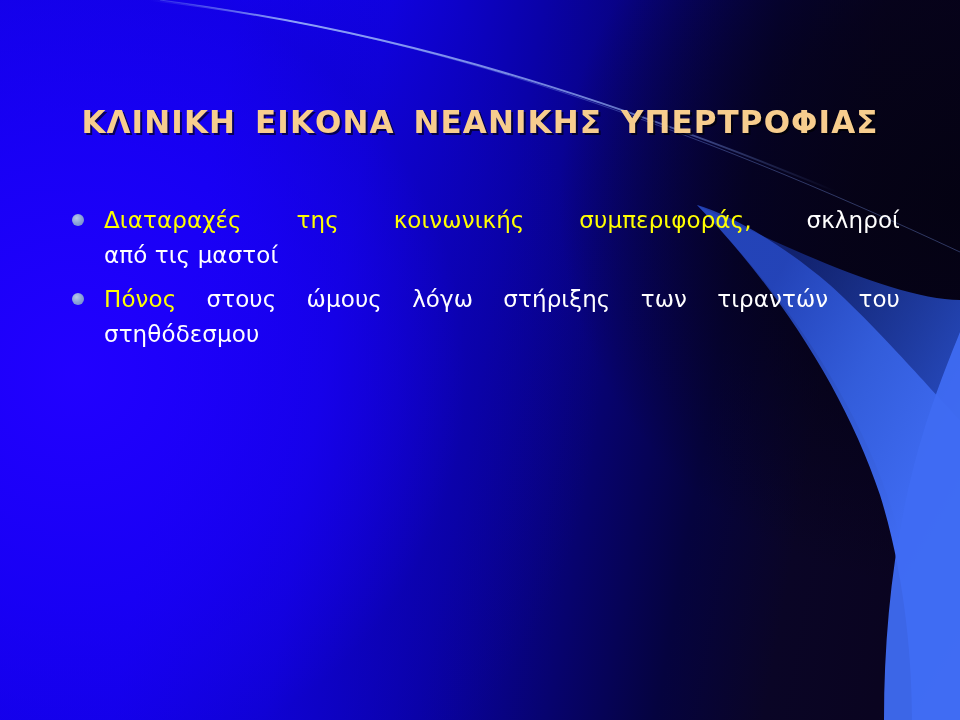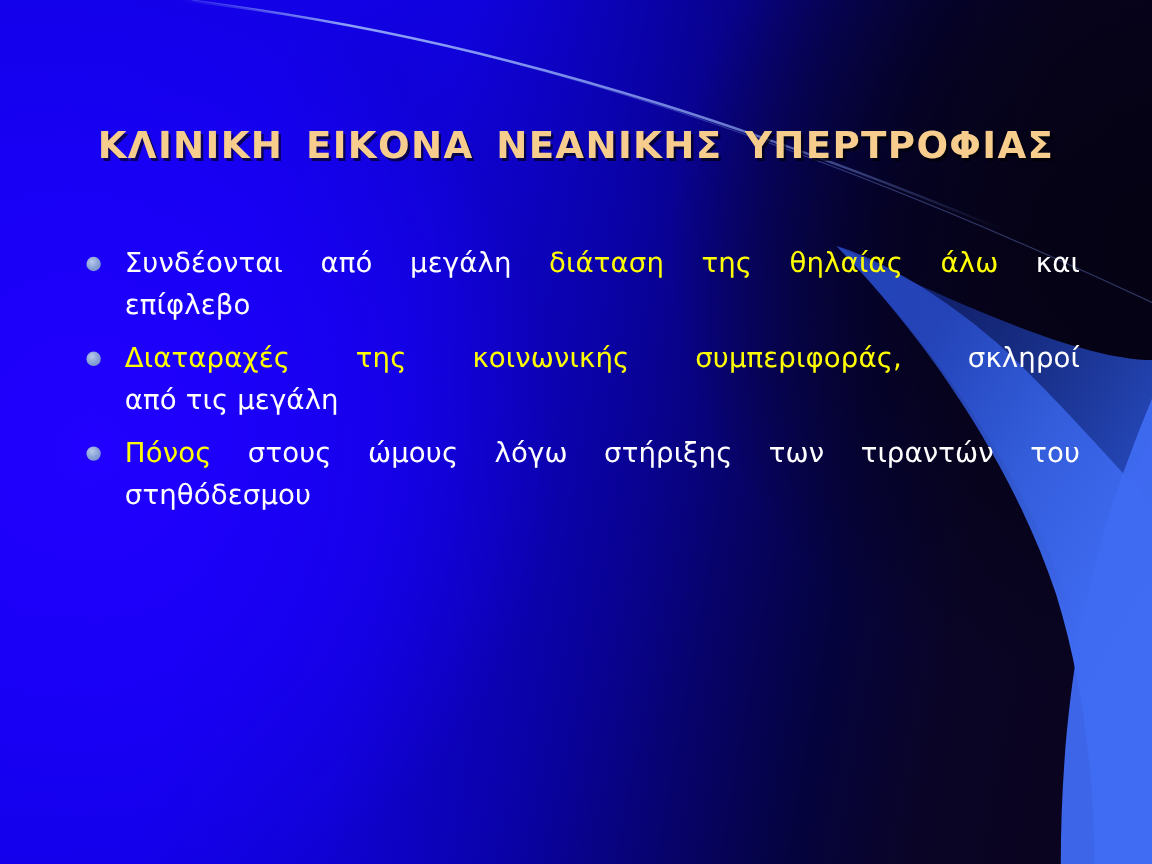--- a/index.html
+++ b/index.html
@@ -161,29 +161,22 @@
     <path d="M 150,0 C 420,30 680,120 960,245" fill="none" stroke="url(#arcGrad)" stroke-width="2"></path>
     <path d="M 160,0 C 430,34 690,126 960,252" fill="none" stroke="#7f9cf0" stroke-width="1" opacity="0.35"></path>
   </svg>
 
   <div class="title">ΚΛΙΝΙΚΗ  ΕΙΚΟΝΑ  ΝΕΑΝΙΚΗΣ  ΥΠΕΡΤΡΟΦΙΑΣ</div>
 
   <div class="body">
       <div class="bullet-row">
         <span class="bullet-marker"></span>
         <div class="bullet-text">
-          <span class="ln j"><span class="wt">Συνδέονται από μεγάλη </span><span class="hl">διάταση της θηλαίας άλω</span><span class="wt"> και</span></span>
-          <span class="ln l"><span class="wt">επίφλεβο</span></span>
-        </div>
-      </div>
-      <div class="bullet-row">
-        <span class="bullet-marker"></span>
-        <div class="bullet-text">
           <span class="ln j"><span class="hl">Διαταραχές της κοινωνικής συμπεριφοράς,</span><span class="wt"> σκληροί</span></span>
-          <span class="ln l"><span class="wt">από τις μεγάλη</span></span>
+          <span class="ln l"><span class="wt">από τις μαστοί</span></span>
         </div>
       </div>
       <div class="bullet-row">
         <span class="bullet-marker"></span>
         <div class="bullet-text">
           <span class="ln j"><span class="hl">Πόνος</span><span class="wt"> στους ώμους λόγω στήριξης των τιραντών του</span></span>
           <span class="ln l"><span class="wt">στηθόδεσμου</span></span>
         </div>
       </div>
     </div>

